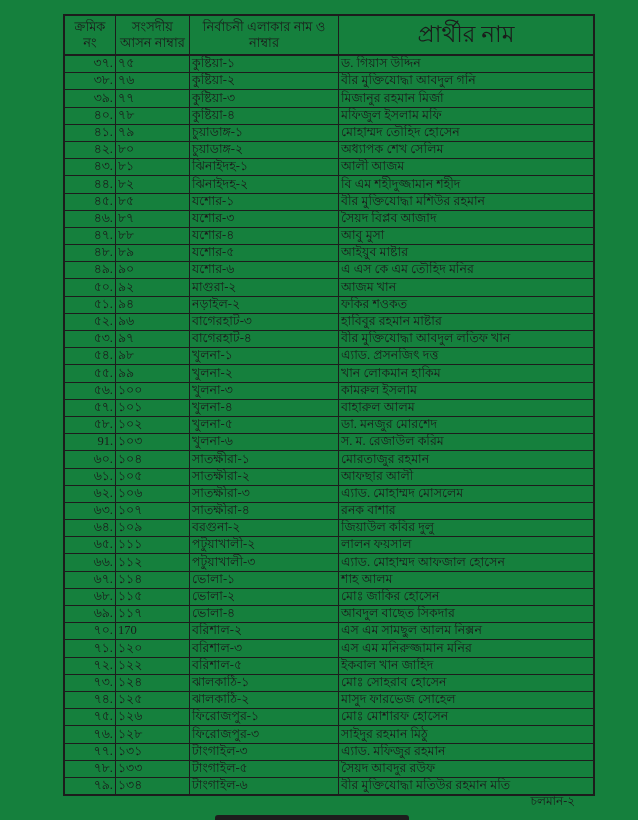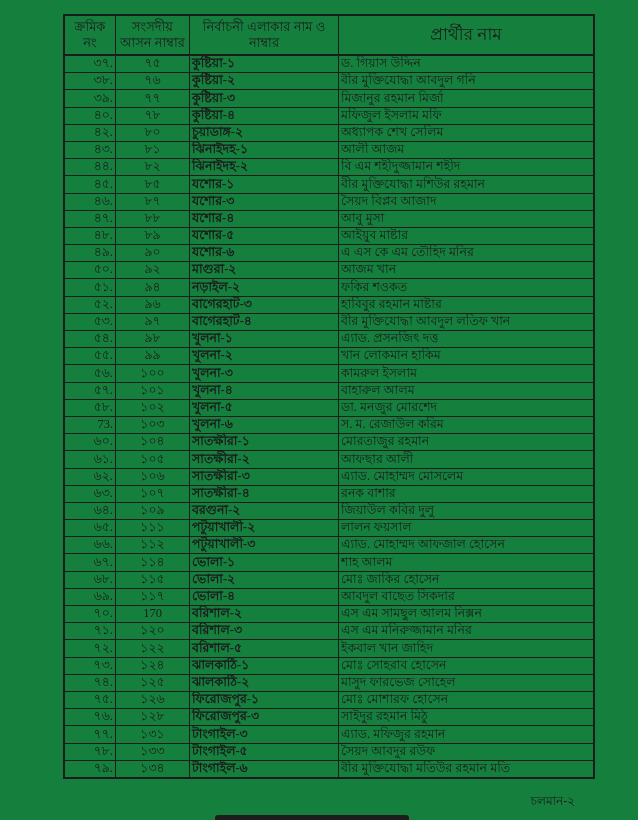--- a/index.html
+++ b/index.html
@@ -40,34 +40,34 @@
   table.candidates thead th {
     font-weight: normal;
     font-size: 13px;
     line-height: 1.25;
     text-align: center;
     vertical-align: middle;
     height: 36px;
     padding: 1px 2px;
   }
   table.candidates thead th.col-candidate {
-    font-size: 17px;
+    font-size: 23px;
   }
   table.candidates tbody td {
     height: 16.2px;
     font-size: 12.5px;
     line-height: 1.1;
     padding: 0 2px;
     white-space: nowrap;
     overflow: hidden;
     vertical-align: middle;
   }
   td.cell-serial { text-align: right; }
-  td.cell-seat   { text-align: center; }
-  td.cell-constituency { text-align: left; padding-left: 9px; font-weight: bold; }
+  td.cell-seat   { text-align: left; }
+  td.cell-constituency { text-align: left; padding-left: 9px; }
   td.cell-candidate    { text-align: left; padding-left: 9px; }
   .continuation {
     position: absolute;
     top: 792px;
     right: 63px;
     font-size: 12px;
   }
   .page-edge-artifact {
     position: absolute;
     left: 215px;
@@ -112,20 +112,26 @@
           <td class="cell-constituency">কুষ্টিয়া-৩</td>
           <td class="cell-candidate">মিজানুর রহমান মির্জা</td>
         </tr>
         <tr>
           <td class="cell-serial">৪০.</td>
           <td class="cell-seat">৭৮</td>
           <td class="cell-constituency">কুষ্টিয়া-৪</td>
           <td class="cell-candidate">মফিজুল ইসলাম মফি</td>
         </tr>
         <tr>
+          <td class="cell-serial">৪১.</td>
+          <td class="cell-seat">৭৯</td>
+          <td class="cell-constituency">চুয়াডাঙ্গ-১</td>
+          <td class="cell-candidate">মোহাম্মদ তৌহিদ হোসেন</td>
+        </tr>
+        <tr>
           <td class="cell-serial">৪২.</td>
           <td class="cell-seat">৮০</td>
           <td class="cell-constituency">চুয়াডাঙ্গ-২</td>
           <td class="cell-candidate">অধ্যাপক শেখ সেলিম</td>
         </tr>
         <tr>
           <td class="cell-serial">৪৩.</td>
           <td class="cell-seat">৮১</td>
           <td class="cell-constituency">ঝিনাইদহ-১</td>
           <td class="cell-candidate">আলী আজম</td>
@@ -214,21 +220,21 @@
           <td class="cell-constituency">খুলনা-৪</td>
           <td class="cell-candidate">বাহারুল আলম</td>
         </tr>
         <tr>
           <td class="cell-serial">৫৮.</td>
           <td class="cell-seat">১০২</td>
           <td class="cell-constituency">খুলনা-৫</td>
           <td class="cell-candidate">ডা. মনজুর মোরশেদ</td>
         </tr>
         <tr>
-          <td class="cell-serial">73.</td>
+          <td class="cell-serial">91.</td>
           <td class="cell-seat">১০৩</td>
           <td class="cell-constituency">খুলনা-৬</td>
           <td class="cell-candidate">স. ম. রেজাউল করিম</td>
         </tr>
         <tr>
           <td class="cell-serial">৬০.</td>
           <td class="cell-seat">১০৪</td>
           <td class="cell-constituency">সাতক্ষীরা-১</td>
           <td class="cell-candidate">মোরতাজুর রহমান</td>
         </tr>

